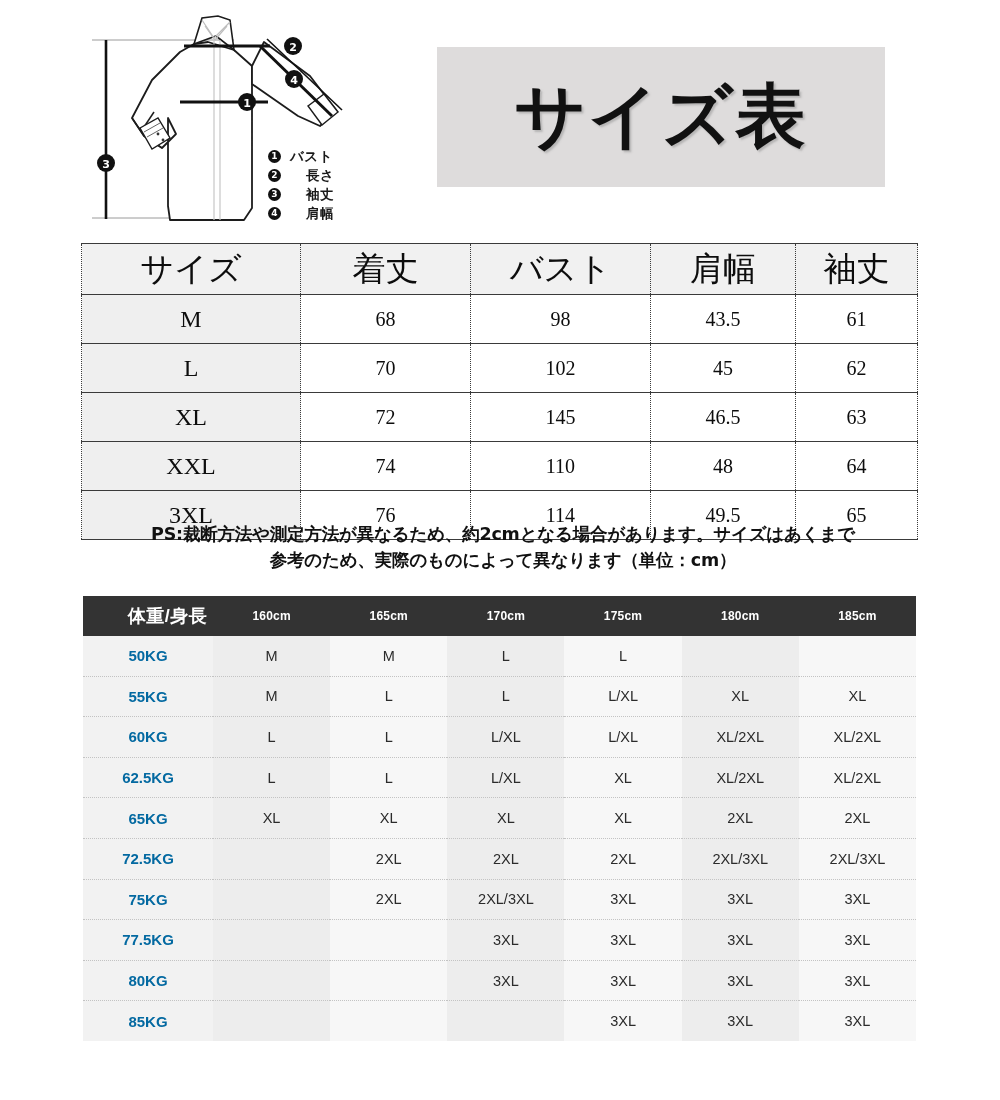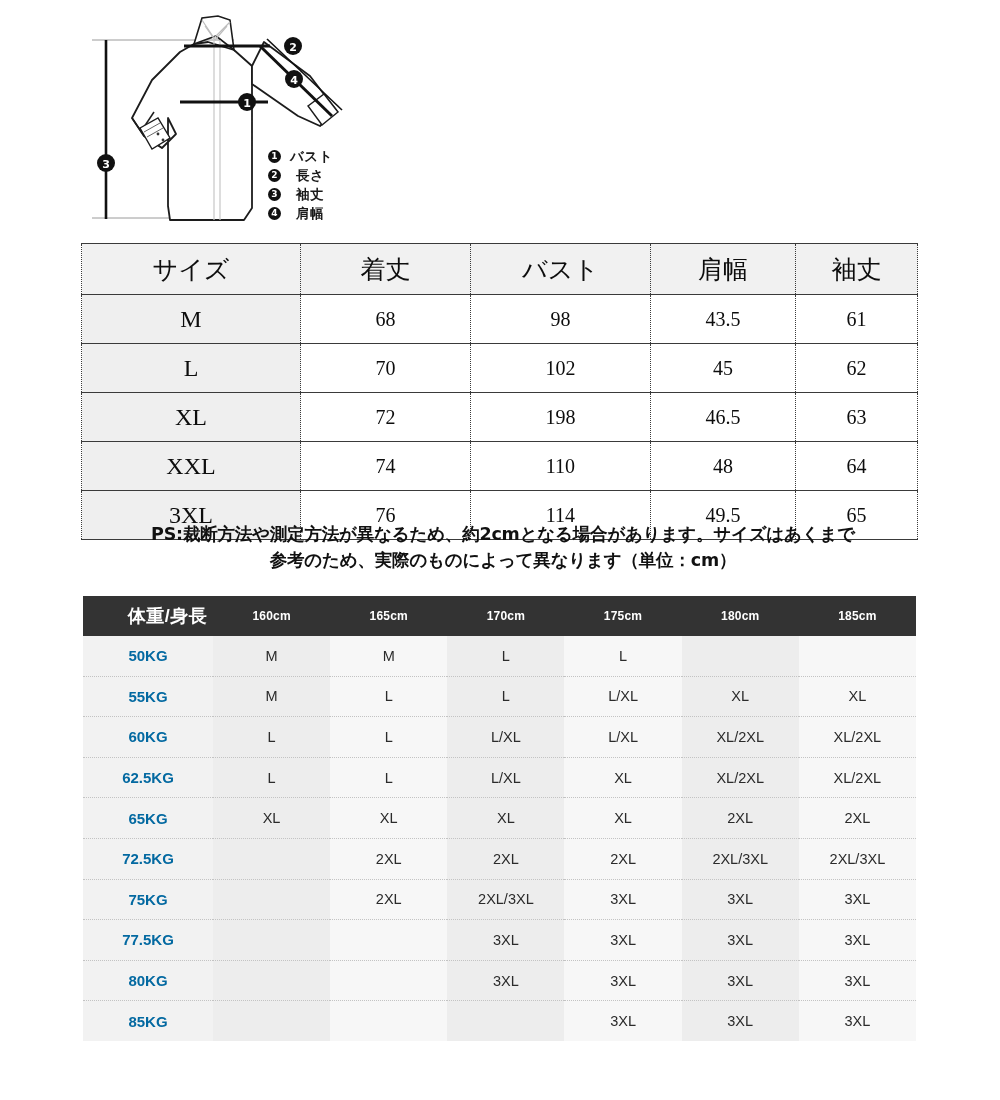--- a/index.html
+++ b/index.html
@@ -58,21 +58,21 @@
     flex: 0 0 auto;
     font-family: "DejaVu Sans", sans-serif;
   }
   .legend-label {
     margin-left: 9px;
     font-size: 13.5px;
     font-weight: bold;
     letter-spacing: 0.5px;
     font-family: "DejaVu Sans", sans-serif;
   }
-  .legend-row.indent .legend-label { margin-left: 15px; }
+  .legend-row.indent .legend-label { margin-left: 25px; }
 
   .title-banner {
     position: absolute;
     left: 437px;
     top: 47px;
     width: 448px;
     height: 140px;
     background: #dedcdc;
     display: flex;
     align-items: center;
@@ -107,21 +107,21 @@
     border-right: 1.5px dotted #3a3a3a;
     text-align: center;
     vertical-align: middle;
     height: 46px;
     font-size: 20px;
     color: #0d0d0d;
     background: #ffffff;
   }
   table.size-table tr.head td {
     background: #f1f1f1;
-    font-size: 25px;
+    font-size: 33px;
     height: 48px;
   }
   table.size-table td.sizecol {
     background: #efefef;
     font-size: 24px;
   }
   table.size-table tr.head td.sizecol {
     background: #f1f1f1;
   }
 
@@ -291,20 +291,23 @@
     <div class="legend-row indent">
       <span class="legend-badge">3</span>
       <span class="legend-label">袖丈</span>
     </div>
     <div class="legend-row indent">
       <span class="legend-badge">4</span>
       <span class="legend-label">肩幅</span>
     </div>
   </div>
 
+  <div class="title-banner">
+    <span class="title-text">サイズ表</span>
+  </div>
 </div>
 
 <div class="size-table-wrap">
   <table class="size-table">
     <colgroup>
       <col style="width:219px">
         <col style="width:170px">
         <col style="width:180px">
       <col style="width:145px">
         <col style="width:122px">
@@ -327,21 +330,21 @@
       <tr>
         <td class="sizecol">L</td>
         <td>70</td>
         <td>102</td>
         <td>45</td>
         <td>62</td>
       </tr>
       <tr>
         <td class="sizecol">XL</td>
         <td>72</td>
-        <td>198</td>
+        <td>145</td>
         <td>46.5</td>
         <td>63</td>
       </tr>
       <tr>
         <td class="sizecol">XXL</td>
         <td>74</td>
         <td>110</td>
         <td>48</td>
         <td>64</td>
       </tr>

